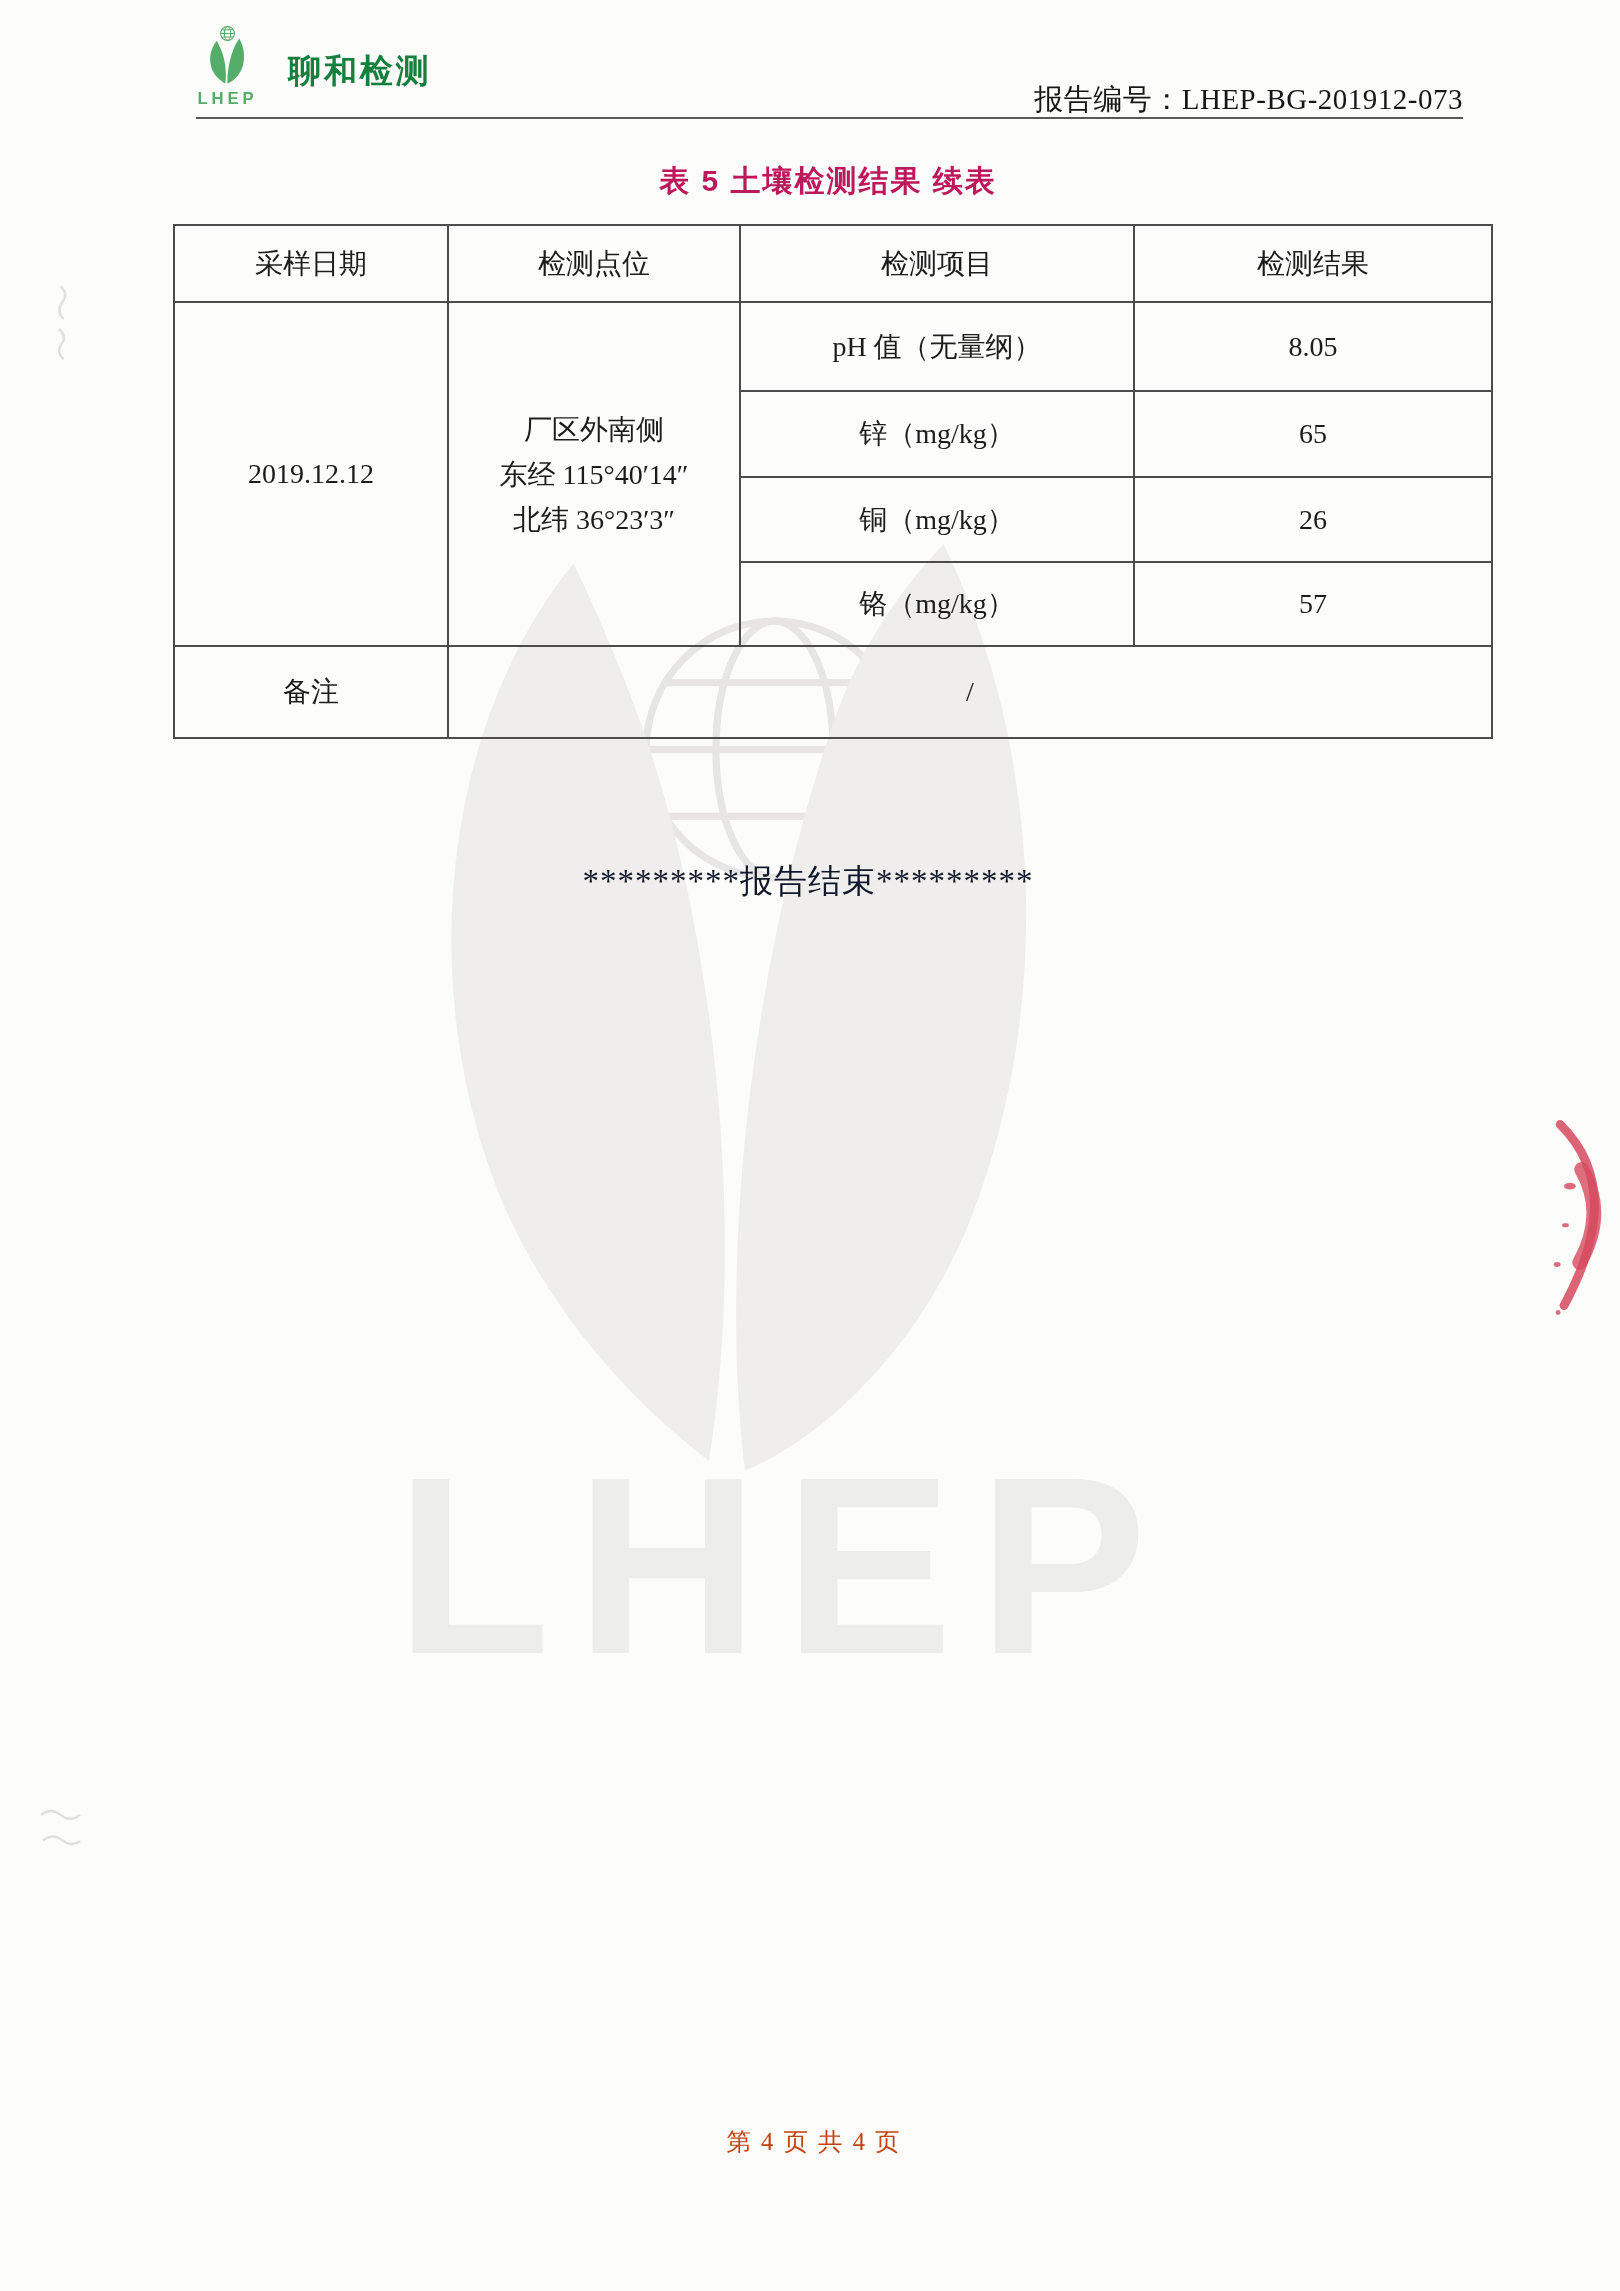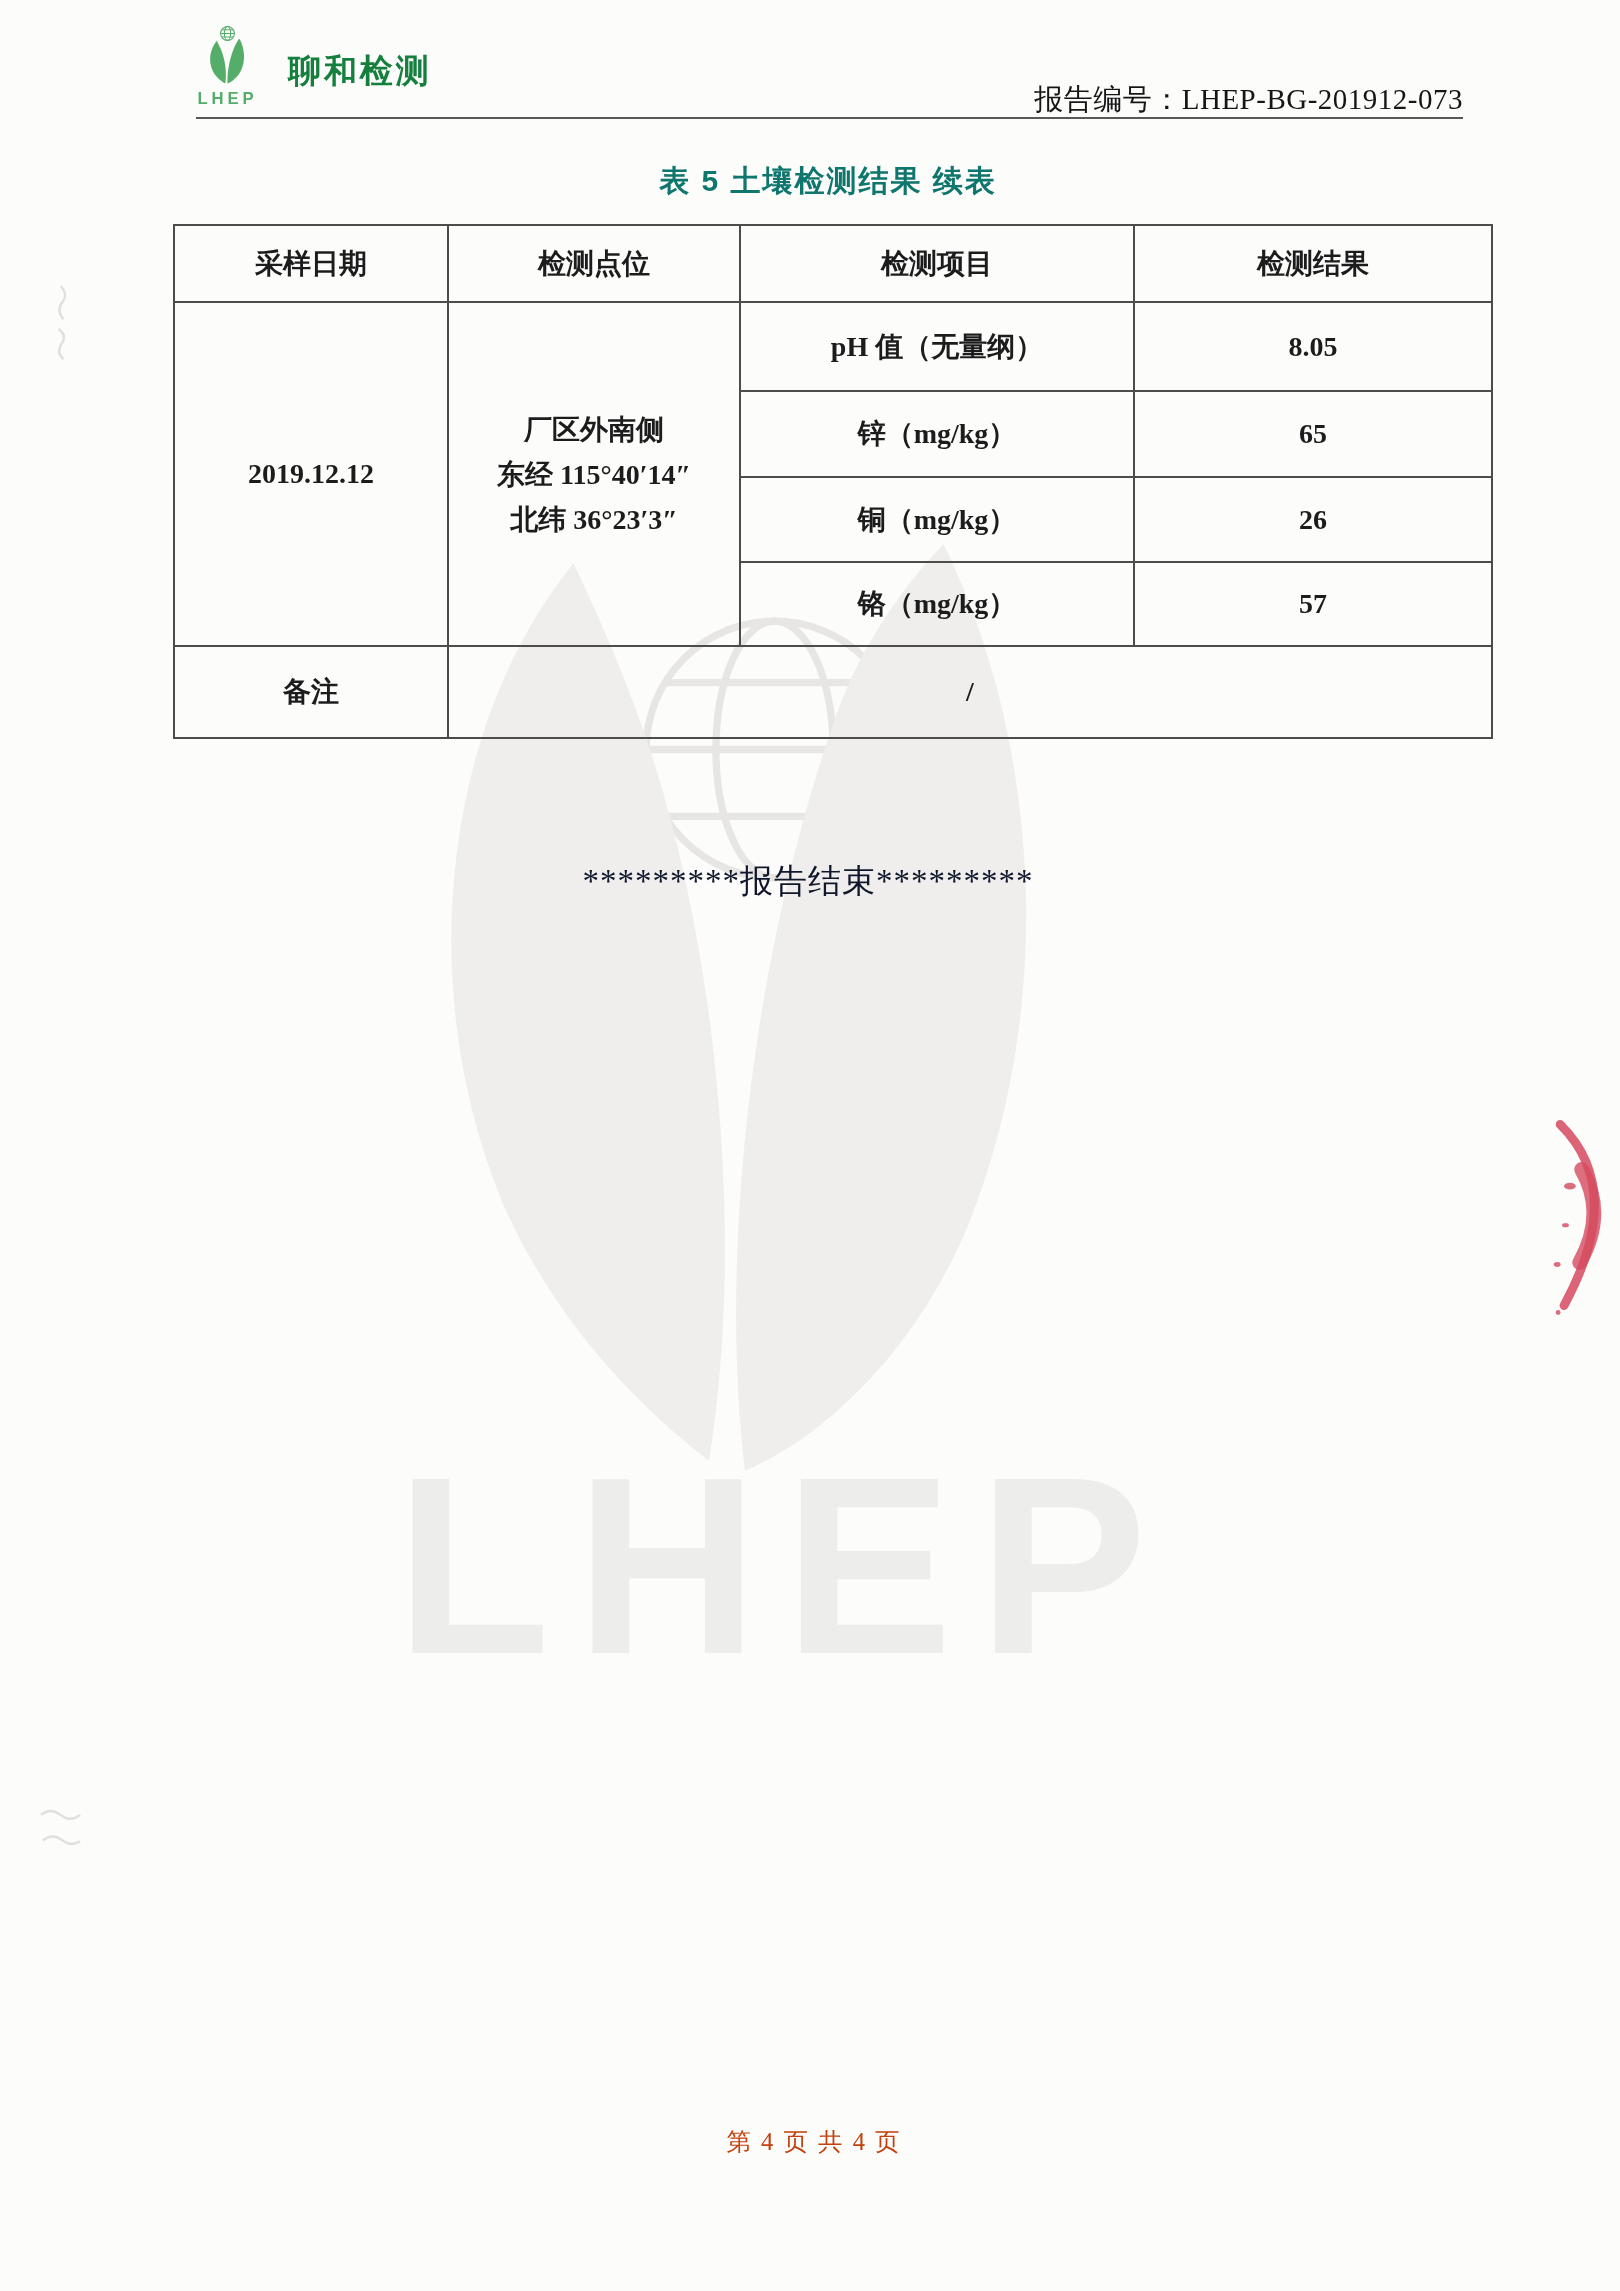--- a/index.html
+++ b/index.html
@@ -44,32 +44,32 @@
   }
   .header-rule {
     position:absolute; left:196px; top:117px; width:1267px; height:2px;
     background:#585858;
   }
 
   
   .doc-title {
     position:absolute; left:828px; top:161px; transform:translateX(-50%);
     font-size:30px; font-weight:bold; letter-spacing:2px; white-space:nowrap;
-    color:#0f766e;
+    color:#be185d;
     font-family:"Liberation Sans","DejaVu Sans",sans-serif;
   }
 
   
   table.results {
     position:absolute; left:173px; top:224px; width:1318px;
     border-collapse:collapse; table-layout:fixed;
   }
   table.results th, table.results td {
     border:2px solid #4c4c4c; text-align:center; vertical-align:middle;
-    font-size:28px; font-weight:bold; color:#1c1c1c;
+    font-size:28px; font-weight:normal; color:#1c1c1c;
   }
   table.results thead tr { height:77px; }
   tr.row-a { height:89px; }
   tr.row-b { height:86px; }
   tr.row-c { height:85px; }
   tr.row-d { height:84px; }
   tr.row-remark { height:92px; }
   .loc-line { line-height:45px; white-space:nowrap; }
 
   

